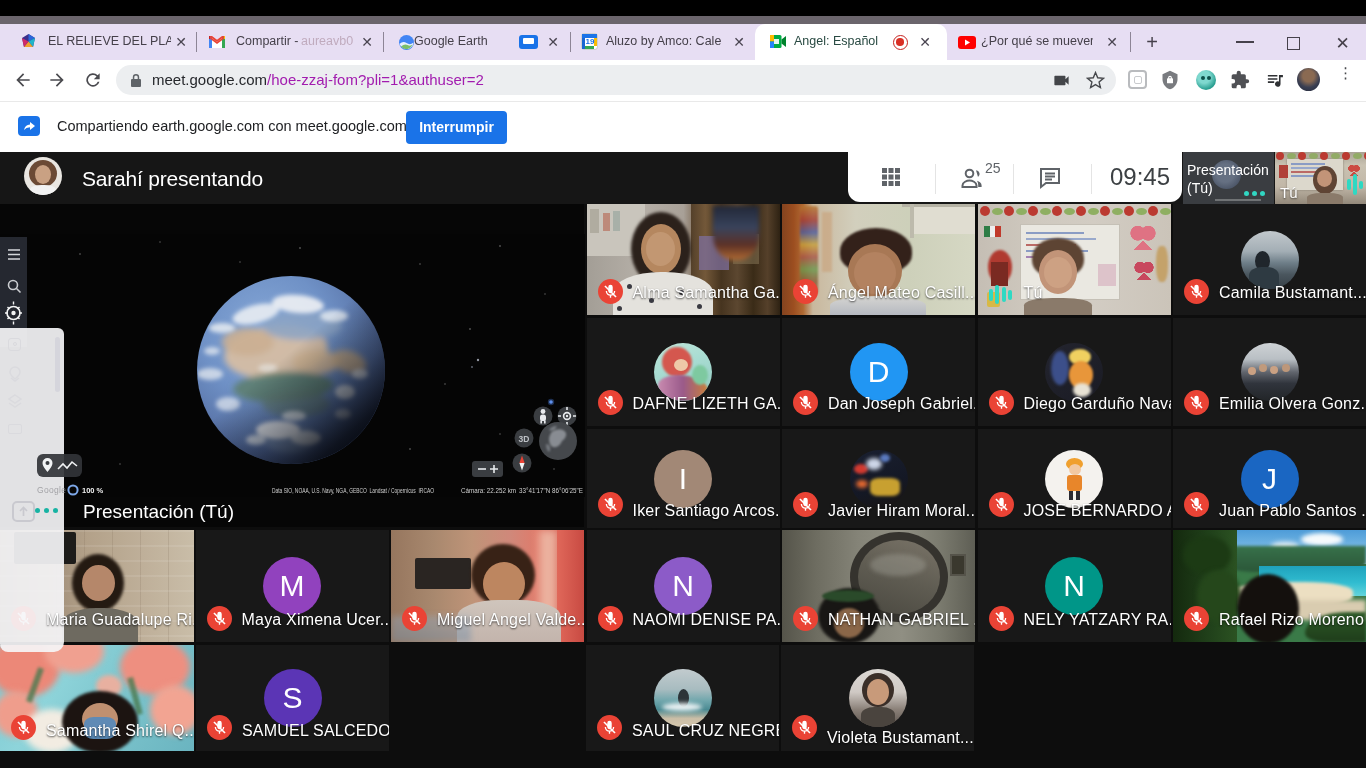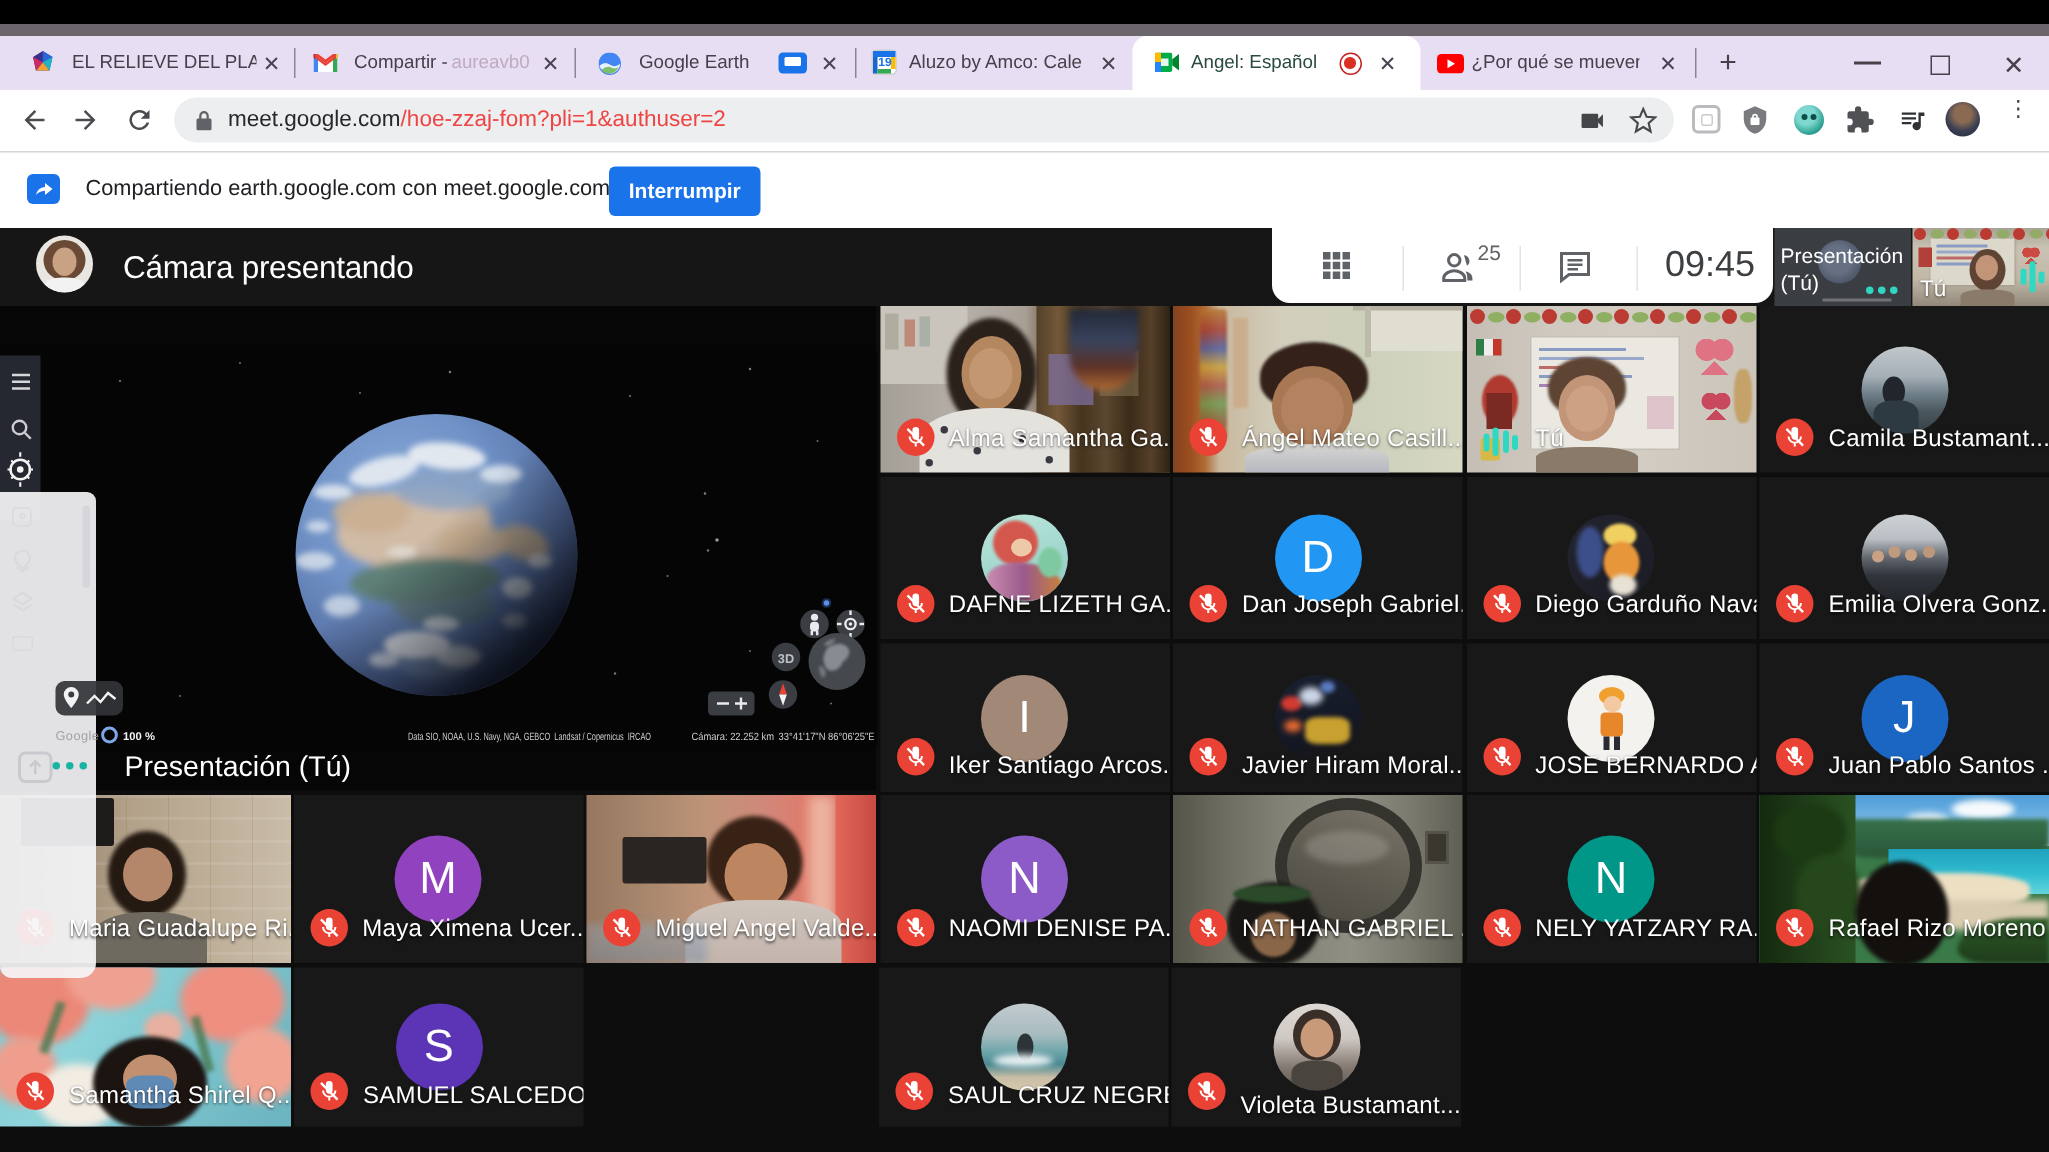--- a/index.html
+++ b/index.html
@@ -64,21 +64,21 @@
   <div class="tabtxt" style="left:236px;width:84px">Compartir - </div>
       <div class="tabtxt" style="left:301px;width:56px;color:#c0abbe">aureavb0</div>
   <div class="tabx" style="left:360px"></div>
   <div class="tabsep" style="left:383px"></div>
 
   <svg class="abs" style="left:399px;top:11px" width="15" height="15" viewBox="0 0 15 15">
         <circle cx="7.5" cy="7.5" r="7.5" fill="#4285f4"></circle>
         <path d="M0.5 9 Q4 5.5 7.5 8 Q11 10.5 14.5 7.5 Q14 12 9.5 14 Q3 14.5 0.5 9Z" fill="#e8f0fe"></path>
         <path d="M2 11.5 Q5.5 8.5 8.5 10 Q11.5 11.5 13.5 9.5 Q11.5 13.8 7.5 14.2 Q4 14 2 11.5Z" fill="#7bbf6a"></path>
       </svg>
-  <div class="tabtxt" style="left:426px;width:86px">Google Earth</div>
+  <div class="tabtxt" style="left:414px;width:86px">Google Earth</div>
   <div class="abs" style="left:519px;top:11px;width:19px;height:14px;background:#1a73e8;border-radius:3px">
         <div class="abs" style="left:4px;top:3px;width:11px;height:6px;background:#fff;border-radius:1px"></div>
       </div>
   <div class="tabx" style="left:546px"></div>
   <div class="tabsep" style="left:570px"></div>
 
   <div class="abs" style="left:582px;top:10px;width:15px;height:15px;background:#fff;border-radius:2px;outline:1px solid #d0d0d0">
         <div class="abs" style="left:0;top:0;width:15px;height:4px;background:#1a73e8"></div>
         <div class="abs" style="left:0;top:4px;width:3px;height:11px;background:#1967d2"></div>
         <div class="abs" style="left:12px;top:4px;width:3px;height:8px;background:#fbbc04"></div>
@@ -121,21 +121,21 @@
       </svg>
   <svg class="abs" style="left:47px;top:10px" width="20" height="20" viewBox="0 0 24 24">
         <path fill="#4a4a4f" d="M4 11h12.2l-5.6-5.6L12 4l8 8-8 8-1.4-1.4 5.6-5.6H4v-2z"></path>
       </svg>
   <svg class="abs" style="left:83px;top:10px" width="20" height="20" viewBox="0 0 24 24">
         <path fill="#4a4a4f" d="M17.65 6.35A8 8 0 1 0 19.73 14h-2.08a6 6 0 1 1-1.42-6.23L13 11h7V4l-2.35 2.35z"></path>
       </svg>
   <svg class="abs" style="left:130px;top:14px" width="12" height="13" viewBox="0 0 12 13">
         <path fill="#5f6368" d="M6 0a3.2 3.2 0 0 0-3.2 3.2V5H2a1 1 0 0 0-1 1v6a1 1 0 0 0 1 1h8a1 1 0 0 0 1-1V6a1 1 0 0 0-1-1h-.8V3.2A3.2 3.2 0 0 0 6 0zm0 1.5c.94 0 1.7.76 1.7 1.7V5H4.3V3.2c0-.94.76-1.7 1.7-1.7z"></path>
       </svg>
-  <div class="abs" style="left:152px;top:11px;font-size:15px;color:#26282c">meet.google.com<span style="color:#ef4444">/hoe-zzaj-fom?pli=1&amp;authuser=2</span></div>
+  <div class="abs" style="left:152px;top:11px;font-size:15px;color:#26282c">meet.google.com<span style="color:#a21caf">/hoe-zzaj-fom?pli=1&amp;authuser=2</span></div>
   <svg class="abs" style="left:1052px;top:11px" width="19" height="19" viewBox="0 0 24 24">
         <path fill="#434549" d="M17 10.5V7a1 1 0 0 0-1-1H4a1 1 0 0 0-1 1v10a1 1 0 0 0 1 1h12a1 1 0 0 0 1-1v-3.5l4 4v-11l-4 4z"></path>
       </svg>
   <svg class="abs" style="left:1086px;top:11px" width="19" height="19" viewBox="0 0 24 24">
         <path fill="#47494d" d="M12 17.27 18.18 21l-1.64-7.03L22 9.24l-7.19-.61L12 2 9.19 8.63 2 9.24l5.46 4.73L5.82 21z" fill-opacity="0" stroke="#47494d" stroke-width="1.8"></path>
       </svg>
   <div class="abs" style="left:1128px;top:10px;width:19px;height:19px;border:2px solid #b9bbbe;border-radius:4px">
         <div style="margin:3.5px auto 0;width:8px;height:8px;border:1.5px solid #c9cbce;border-radius:2px"></div>
       </div>
   <svg class="abs" style="left:1160px;top:10px" width="20" height="20" viewBox="0 0 24 24">
@@ -166,21 +166,21 @@
 </div>
 
 <div class="abs" id="meet">
   <div class="abs" style="left:0;top:0;width:1366px;height:52px;background:#161616"></div>
 
   <div class="abs" style="left:24px;top:5px;width:38px;height:38px;border-radius:50%;background:#e9e6e1;overflow:hidden">
         <div class="abs" style="left:5px;top:3px;width:28px;height:27px;border-radius:50%;background:#6b4a35"></div>
         <div class="abs" style="left:11px;top:8px;width:16px;height:19px;border-radius:50%;background:#c9a183"></div>
         <div class="abs" style="left:6px;top:28px;width:26px;height:10px;background:#f2f2f2;border-radius:45% 45% 0 0"></div>
       </div>
-  <div id="meethead-txt">Cámara presentando</div>
+  <div id="meethead-txt">Sarahí presentando</div>
   <div id="ctrlpanel">
     <svg class="abs" style="left:31px;top:13px" width="24" height="24" viewBox="0 0 24 24">
           <path fill="#5f6368" d="M3 3h5v5H3zM9.5 3h5v5h-5zM16 3h5v5h-5zM3 9.5h5v5H3zM9.5 9.5h5v5h-5zM16 9.5h5v5h-5zM3 16h5v5H3zM9.5 16h5v5h-5zM16 16h5v5h-5z"></path>
         </svg>
     <div class="cpdiv" style="left:87px"></div>
     <svg class="abs" style="left:112px;top:15px" width="26" height="22" viewBox="0 0 26 22">
           <circle cx="9.5" cy="6.5" r="3.8" fill="none" stroke="#5f6368" stroke-width="2"></circle>
           <path d="M2.5 20v-1.6c0-3.2 4.4-4.9 7-4.9s7 1.7 7 4.9V20z" fill="none" stroke="#5f6368" stroke-width="2"></path>
           <path d="M16 3.2a3.8 3.8 0 0 1 2 6.9z" fill="#5f6368"></path>
           <path d="M17 13.8c2.6.7 4.6 2.1 4.6 4.6V20h-3.4v-1.6c0-1.9-.5-3.4-1.2-4.6z" fill="#5f6368"></path>

